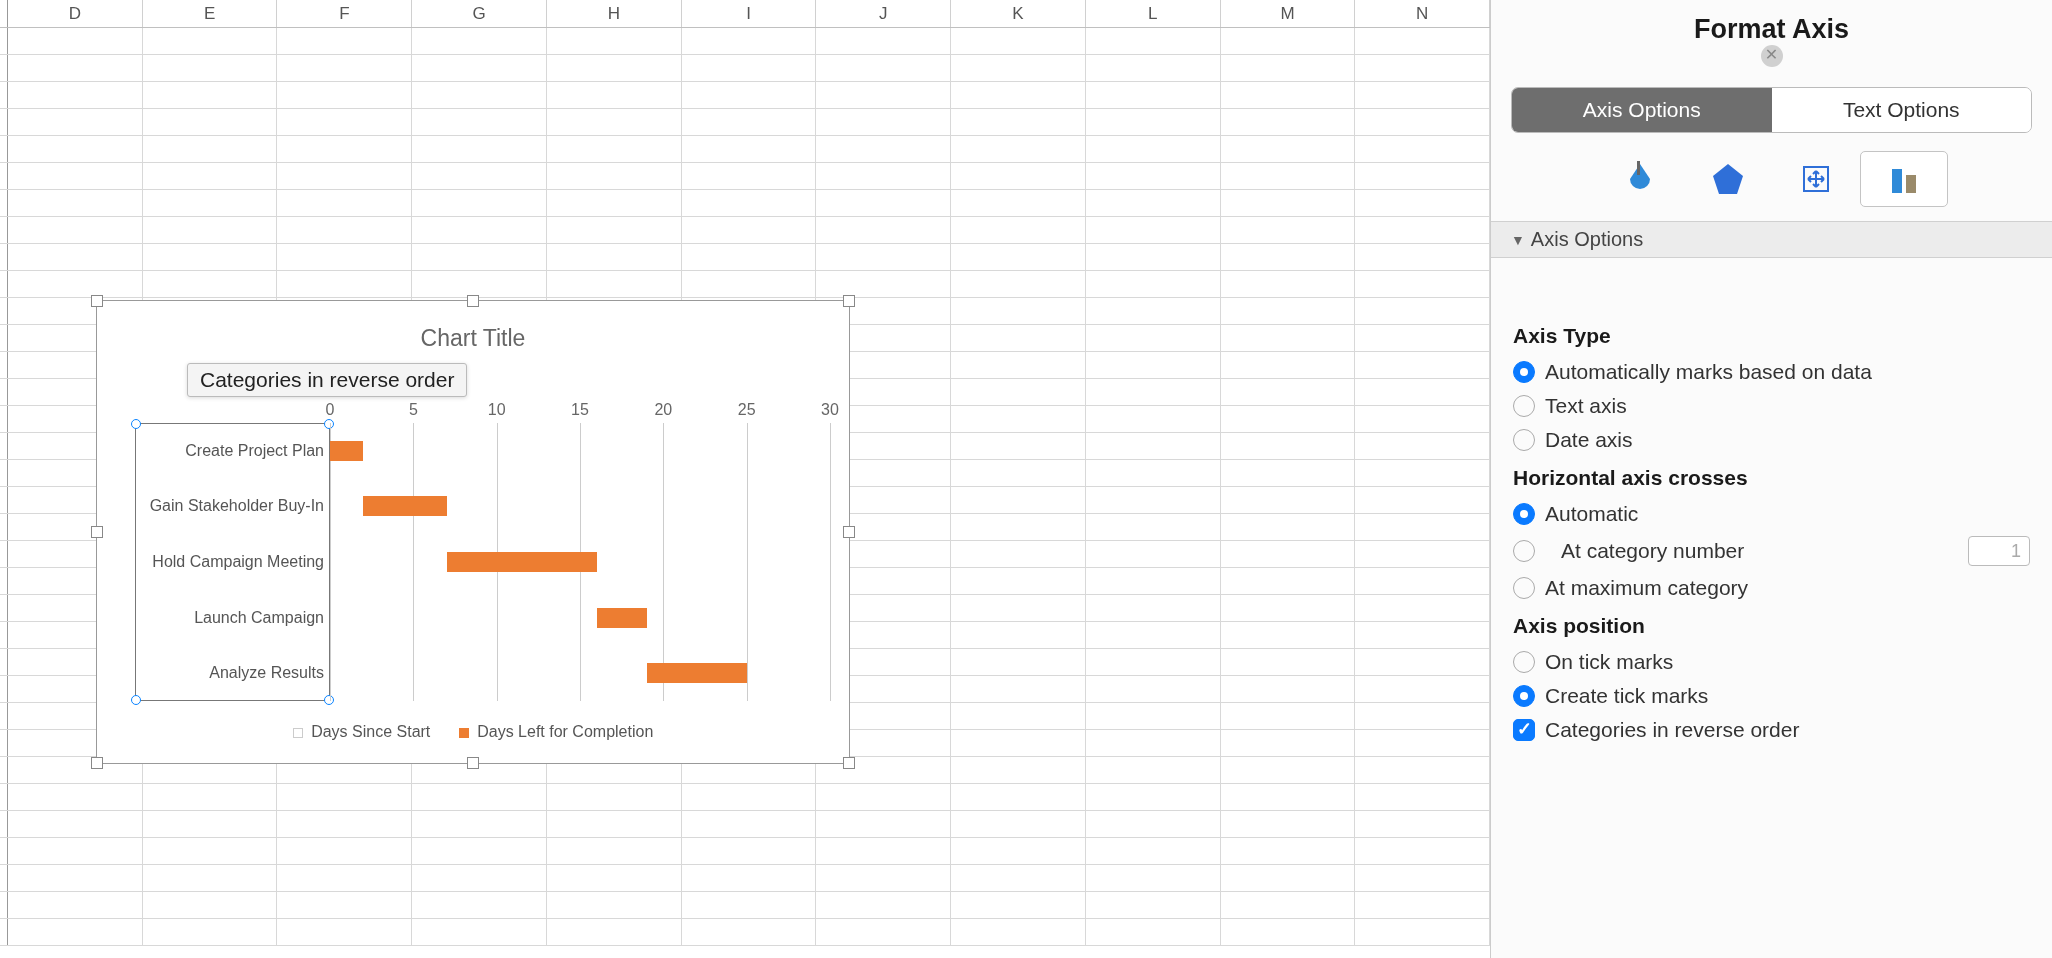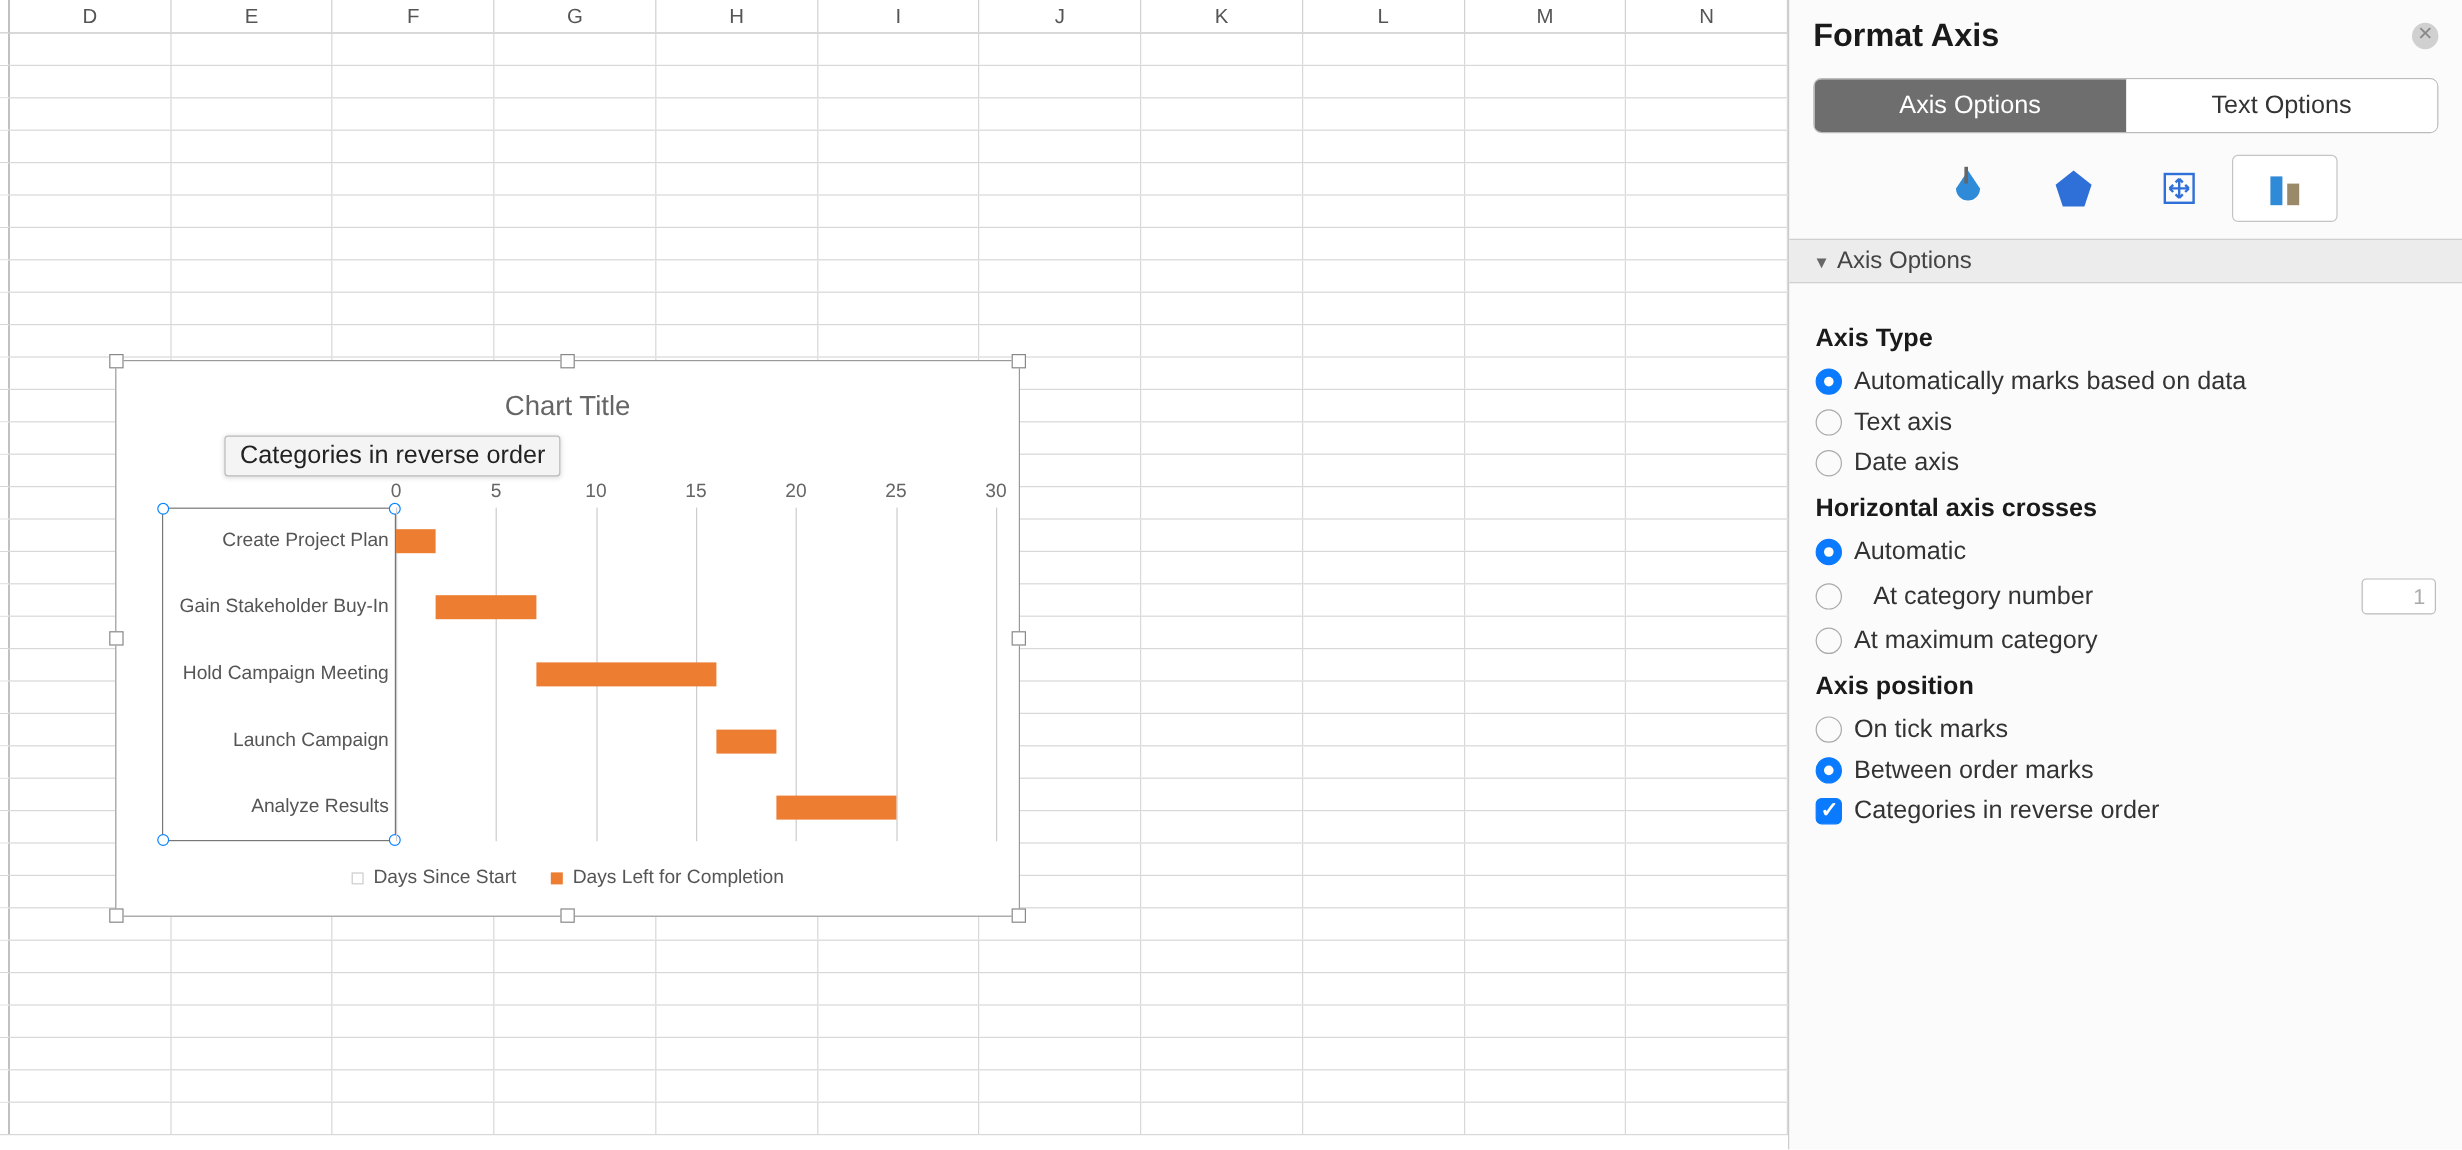--- a/index.html
+++ b/index.html
@@ -203,20 +203,21 @@
   height: 958px;
   border-left: 1px solid #ccc;
   background: #fbfbfb;
   padding: 0;
 }
 .sidebar-header {
   display: flex;
   align-items: center;
   justify-content: space-between;
   padding: 14px 20px 14px 20px;
+  flex-direction: column;
 }
 .sidebar-title {
   font-size: 27px;
   font-weight: 600;
   color: #1a1a1a;
 }
 .close-btn {
   width: 22px; height: 22px;
   border-radius: 50%;
   background: #d0d0d0;
@@ -278,20 +279,21 @@
 }
 .disclosure {
   display: inline-block;
   margin-right: 6px;
   color: #666;
   font-size: 14px;
 }
 
 .section-body {
   padding: 28px 22px;
+  margin-top: 32px;
 }
 .group-title {
   font-size: 21px;
   font-weight: 700;
   color: #1a1a1a;
   margin: 14px 0 12px 0;
 }
 .group-title:first-child { margin-top: 6px; }
 
 .radio-row, .check-row {
@@ -1009,20 +1011,20 @@
       <div class="radio-label">At maximum category</div>
     </div>
 
     <div class="group-title">Axis position</div>
     <div class="radio-row">
       <div class="radio"></div>
       <div class="radio-label">On tick marks</div>
     </div>
     <div class="radio-row">
       <div class="radio checked"></div>
-      <div class="radio-label">Between order marks</div>
+      <div class="radio-label">Create tick marks</div>
     </div>
     <div class="check-row">
       <div class="checkbox checked"></div>
       <div class="check-label">Categories in reverse order</div>
     </div>
   </div>
 </div>
 
 </body></html>

